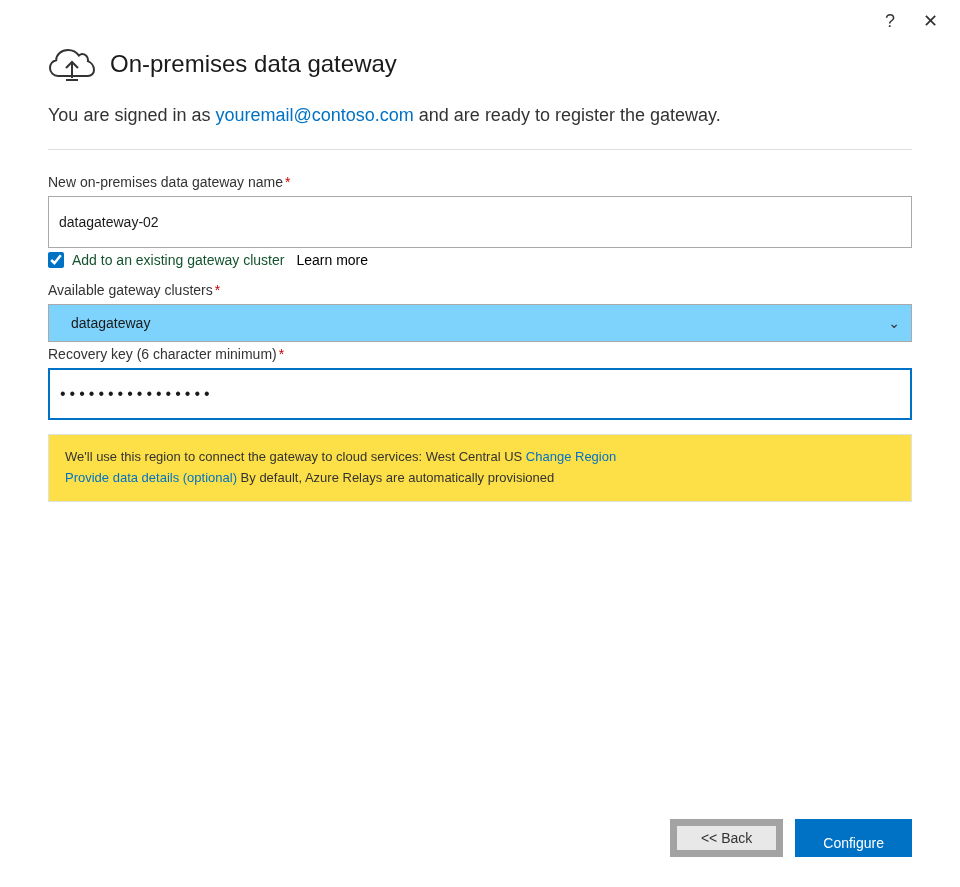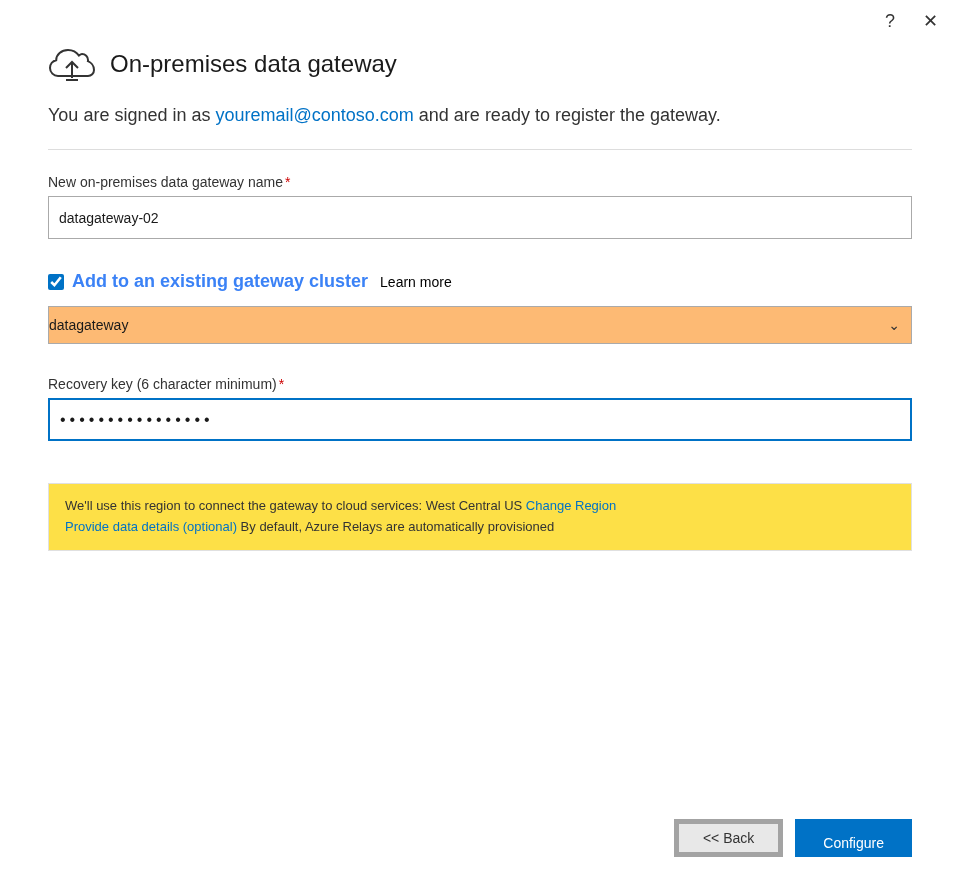--- a/index.html
+++ b/index.html
@@ -84,38 +84,38 @@
       text-decoration: none;
     }
 
     .divider {
       border: none;
       border-top: 1px solid #ddd;
       margin: 16px 0 24px 0;
     }
 
     .form-group {
-      margin-bottom: 32px;
+      margin-bottom: 4px;
     }
 
     .field-label {
       font-size: 14px;
       color: #333;
       margin-bottom: 6px;
       display: block;
     }
 
     .required-star {
       color: #c00;
       margin-left: 2px;
     }
 
     .text-input {
       width: 100%;
-      height: 43px;
+      height: 52px;
       border: 1px solid #aaa;
       padding: 6px 10px;
       font-size: 14px;
       color: #1a1a1a;
       outline: none;
     }
 
     .text-input.password-field {
       border: 2px solid #0072c6;
       letter-spacing: 4px;
@@ -131,46 +131,45 @@
 
     .checkbox-input {
       width: 16px;
       height: 16px;
       accent-color: #0072c6;
       cursor: pointer;
       flex-shrink: 0;
     }
 
     .checkbox-label {
-      font-size: 18px;
-      color: #3b82f6;
-      font-weight: bold;
+      font-size: 14px;
+      color: #14532d;
     }
 
     .learn-more-link {
       color: #000000;
       text-decoration: none;
       font-size: 14px;
       margin-left: 4px;
     }
 
     .select-wrapper {
       position: relative;
       width: 100%;
     }
 
     .select-input {
       width: 100%;
       height: 38px;
       border: 1px solid #aaa;
-      padding: 6px 36px 6px 0;
+      padding: 6px 36px 6px 22px;
       font-size: 14px;
       color: #1a1a1a;
       appearance: none;
-      background: #fdba74;
+      background: #7dd3fc;
       cursor: pointer;
       outline: none;
     }
 
     .select-arrow {
       position: absolute;
       right: 12px;
       top: 50%;
       transform: translateY(-50%);
       pointer-events: none;
@@ -199,21 +198,21 @@
       align-items: center;
       padding: 16px 48px 30px 48px;
       gap: 12px;
       margin-top: auto;
     }
 
     .btn-back {
       height: 38px;
       padding: 0 24px;
       background: #e8e8e8;
-      border: 5px solid #a3a3a3;
+      border: 7px solid #a3a3a3;
       font-size: 14px;
       color: #333;
       cursor: pointer;
     }
 
     .btn-configure {
       height: 38px;
       padding: 16px 28px;
       background: #0072c6;
       border: none;
@@ -257,20 +256,23 @@
       <input type="text" class="text-input" value="datagateway-02" style="">
     </div>
 
     <div class="checkbox-row">
       <input type="checkbox" class="checkbox-input" checked="" style="">
       <span class="checkbox-label">Add to an existing gateway cluster</span>
       <a href="#" class="learn-more-link">Learn more</a>
     </div>
 
     <div class="form-group">
+      <label class="field-label">
+        <span>Available gateway clusters</span><span class="required-star">*</span>
+      </label>
       <div class="select-wrapper">
         <select class="select-input">
           <option>datagateway</option>
         </select>
         <span class="select-arrow">⌄</span>
       </div>
     </div>
 
     <div class="form-group">
       <label class="field-label">

